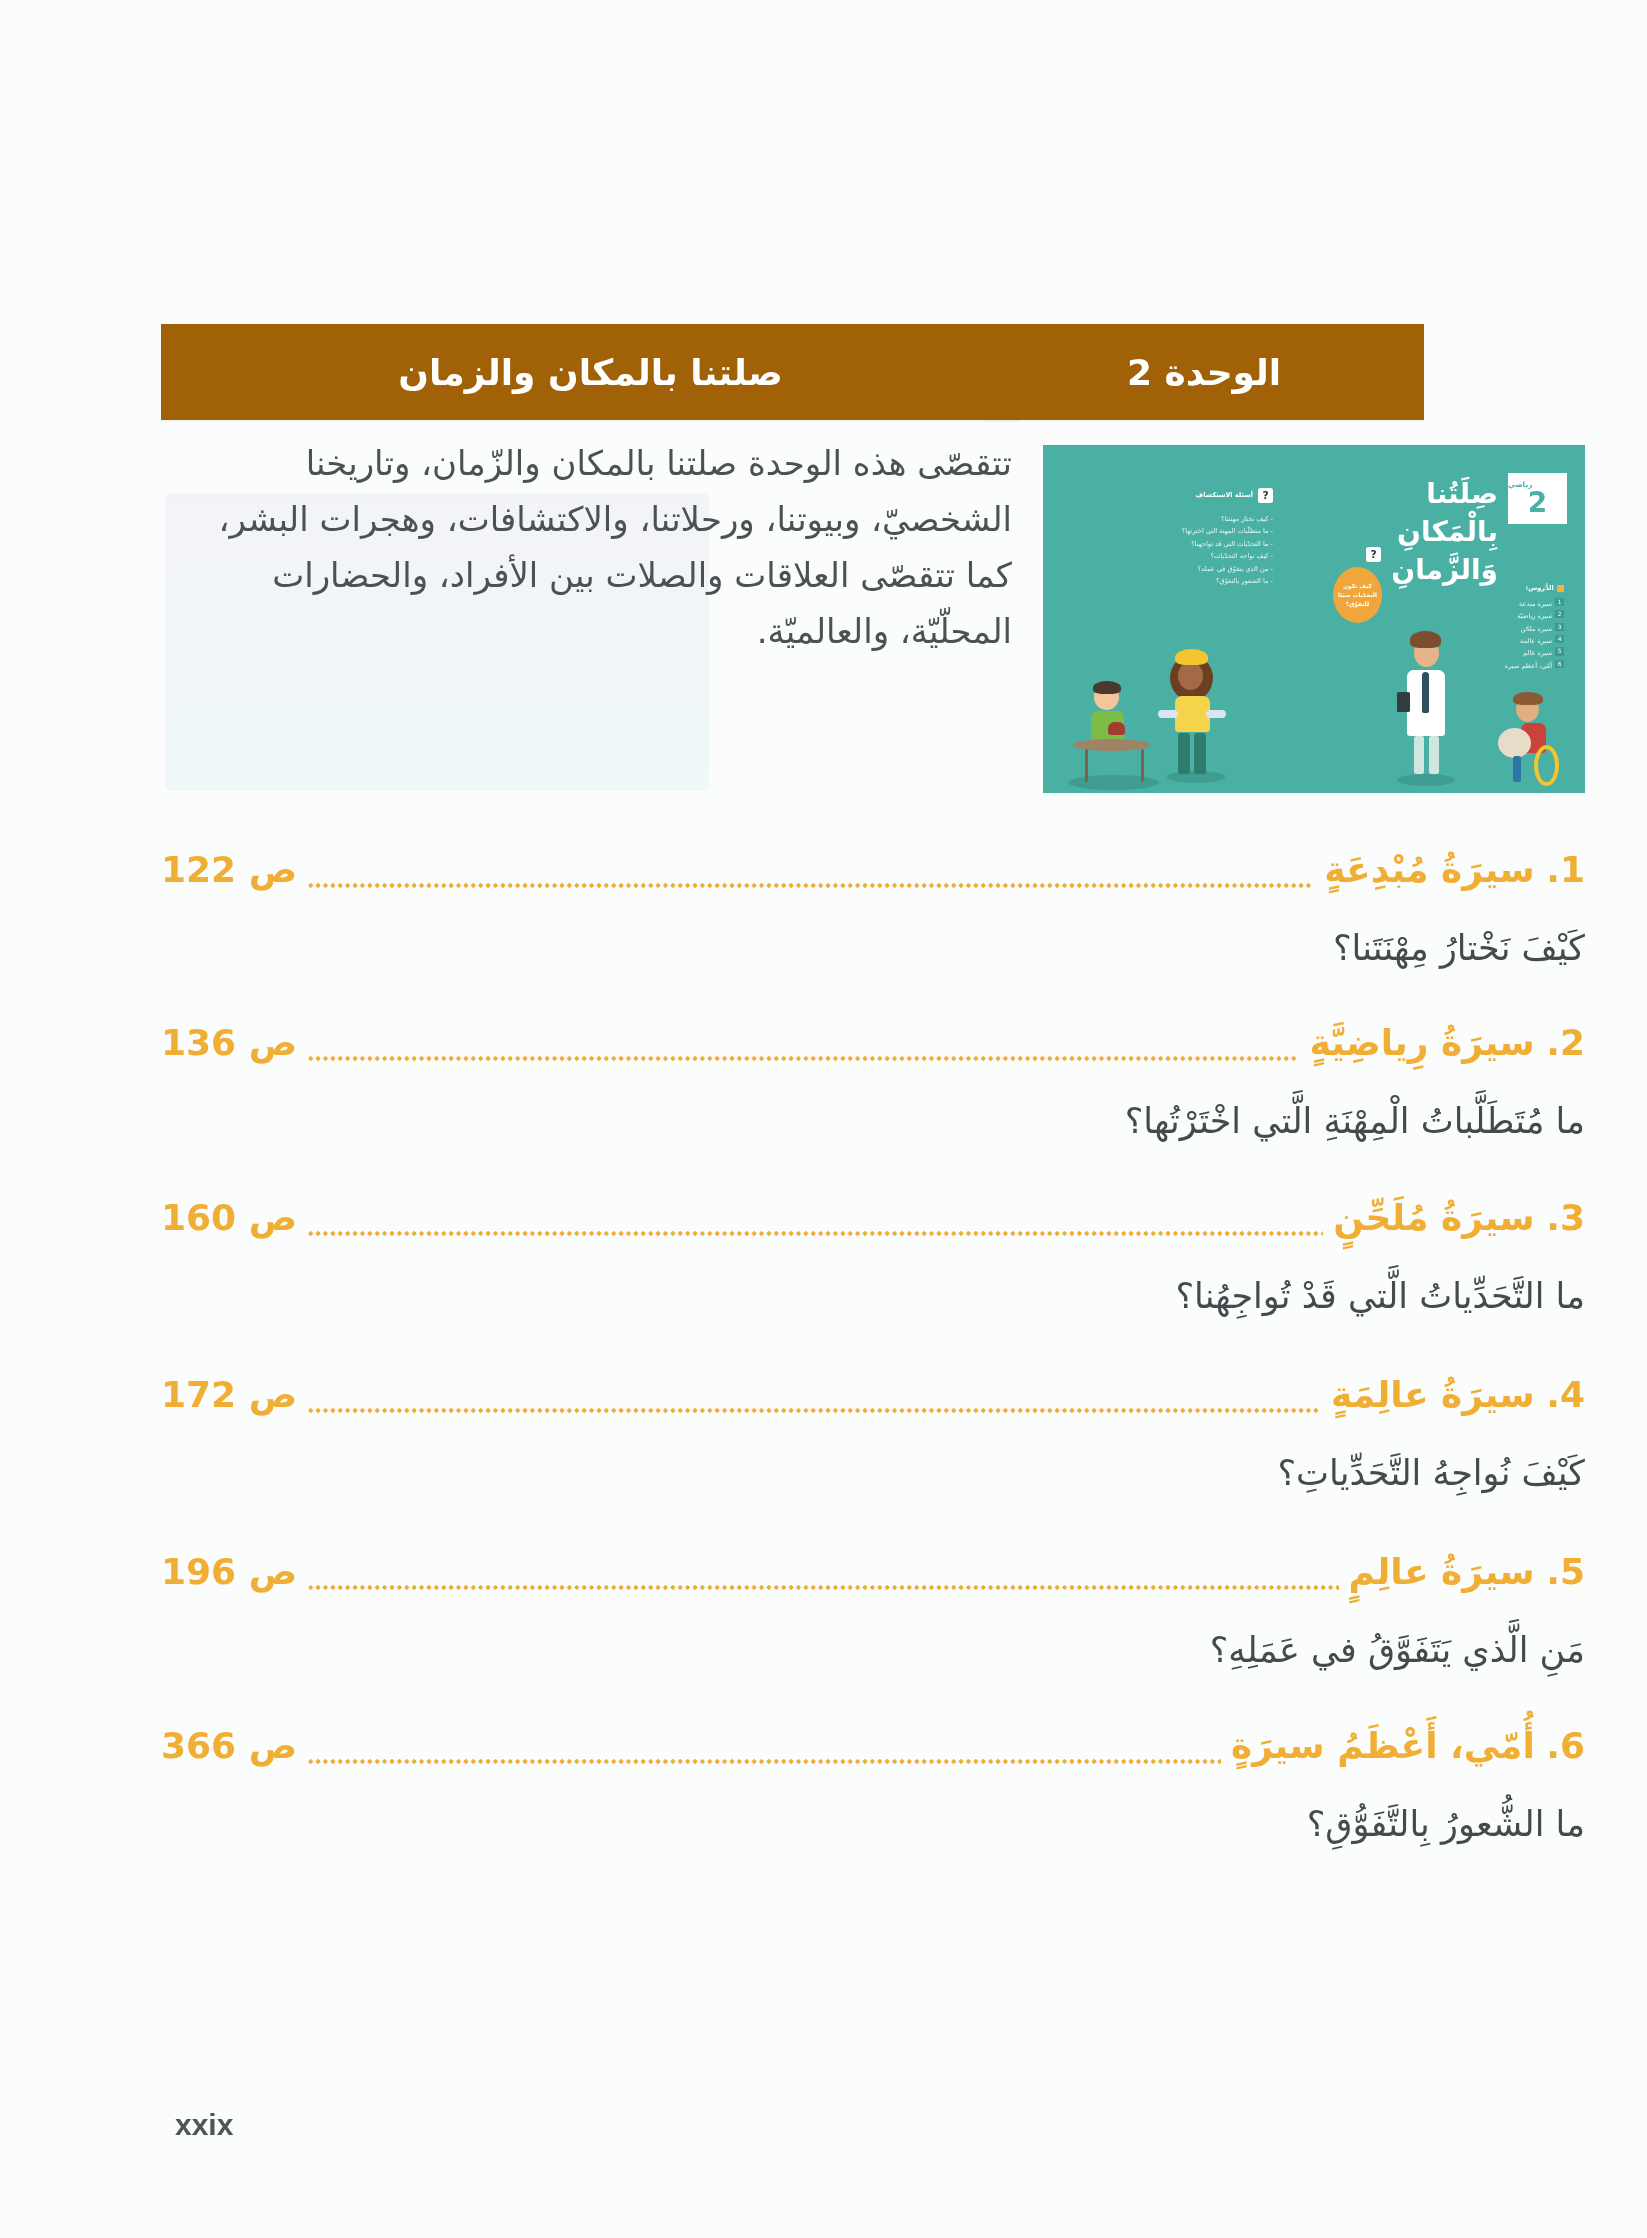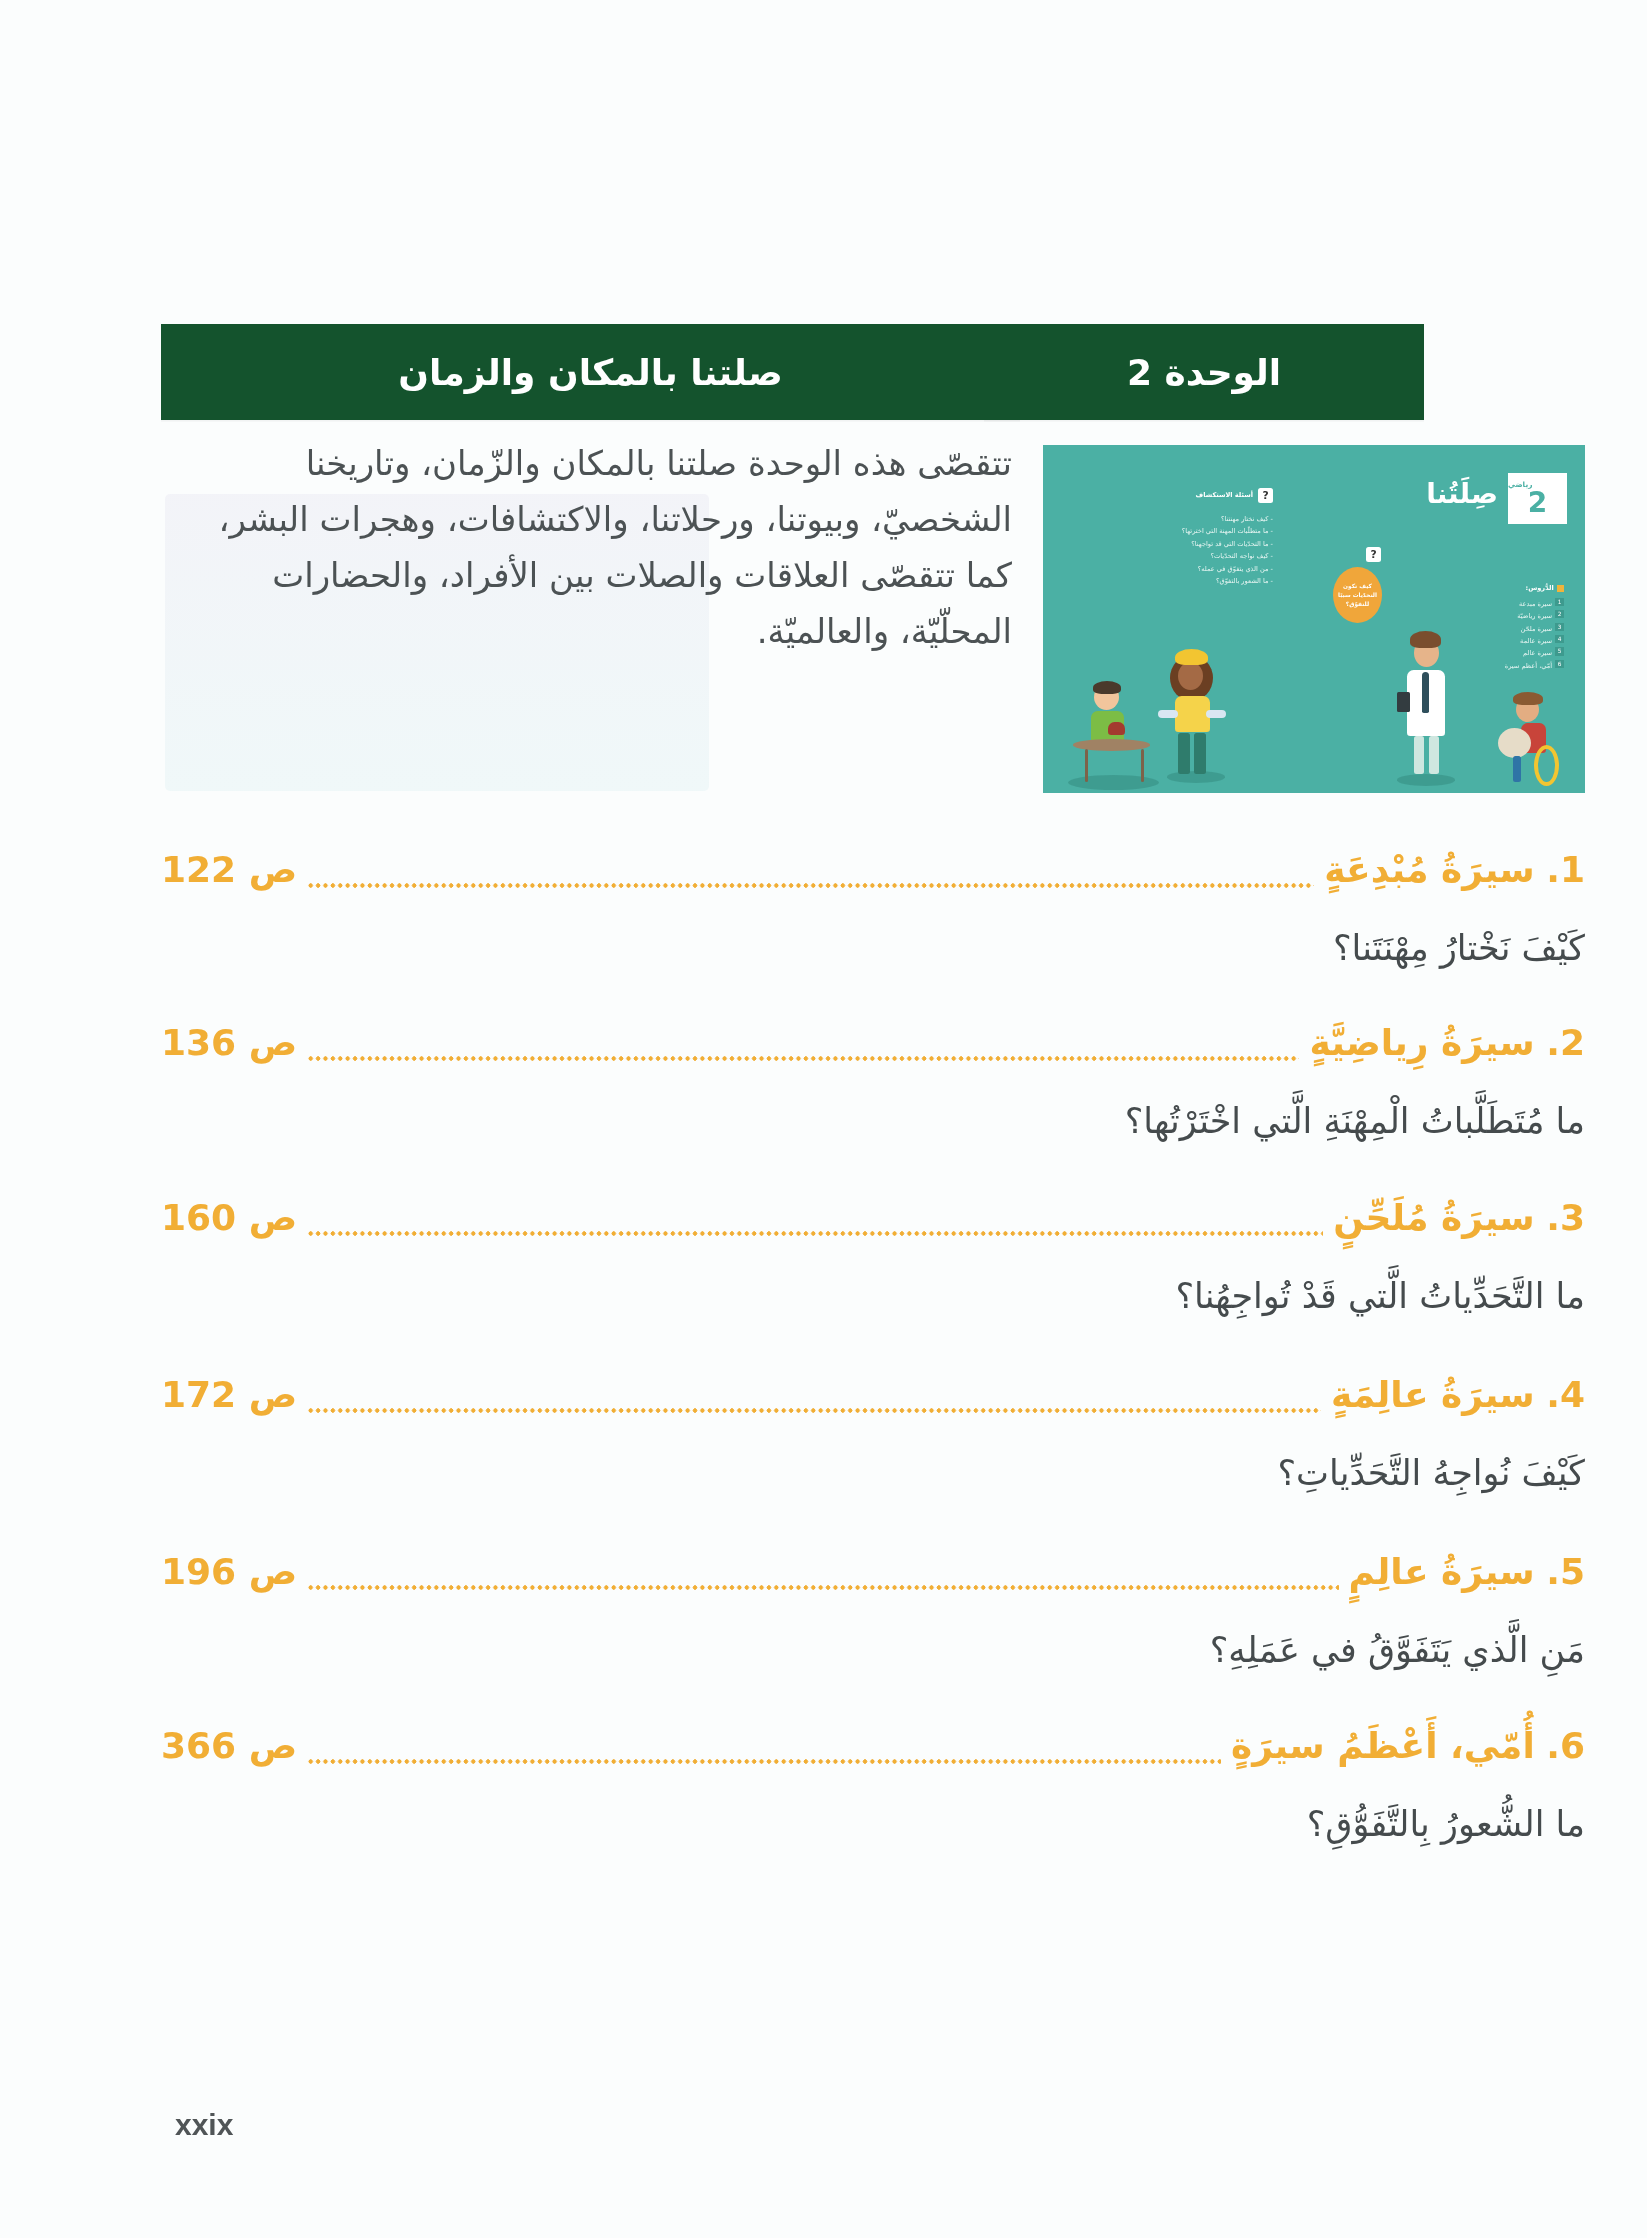--- a/index.html
+++ b/index.html
@@ -15,21 +15,21 @@
     
     .showthrough {
       position: absolute; left: 165px; top: 494px; width: 544px; height: 297px;
       background: linear-gradient(180deg, rgba(236,236,244,0.55), rgba(226,242,244,0.45));
       border-radius: 5px;
     }
 
     
     .bar {
       position: absolute; top: 324px; height: 96px;
-      background: #14532d;
+      background: #a16207;
       display: flex; align-items: center; justify-content: center;
       color: #ffffff; font-weight: bold; font-size: 36px;
       direction: rtl;
       box-shadow: 0 1.6px 0 rgba(0,0,0,0.04);
     }
     .bar-unit  { left: 984px; width: 440px; }
     .bar-title { left: 161px;  width: 859px; }
 
     
     .desc {
@@ -127,20 +127,21 @@
 
   <p class="desc">تتقصّى هذه الوحدة صلتنا بالمكان والزّمان، وتاريخنا الشخصيّ، وبيوتنا، ورحلاتنا، والاكتشافات، وهجرات البشر، كما تتقصّى العلاقات والصلات بين الأفراد، والحضارات المحلّيّة، والعالميّة.</p>
 
   <div class="cover">
     <div class="cover-unit-box">
       <span class="cover-unit-label">رياضي</span>
       <span class="cover-unit-num">2</span>
     </div>
     <div class="cover-title">
       <div>صِلَتُنا</div>
+      <div>بِالْمَكانِ وَالزَّمانِ</div>
     </div>
 
     <div class="cover-lessons">
       <div class="hdr">
           <span>الدُّروس:</span>
         </div>
       <div class="li">
           <span class="n">1</span>
           <span>سيرة مبدعة</span>
         </div>

